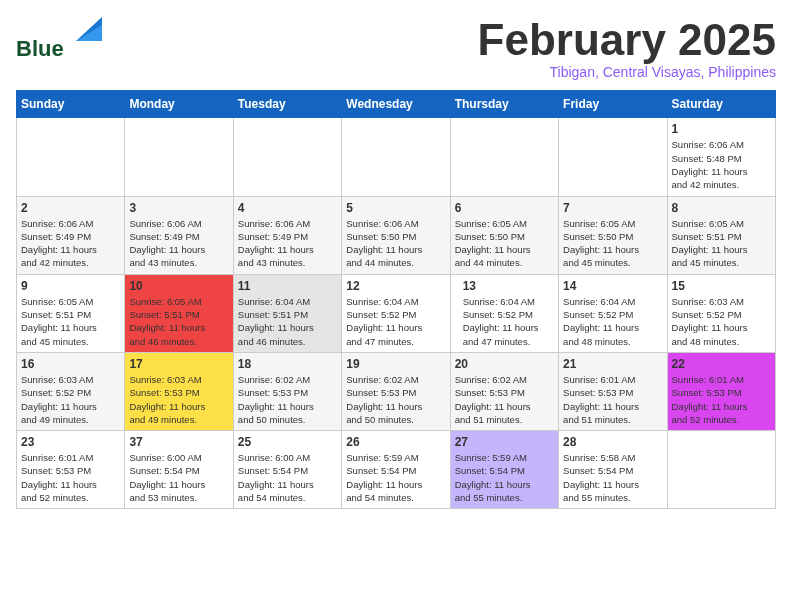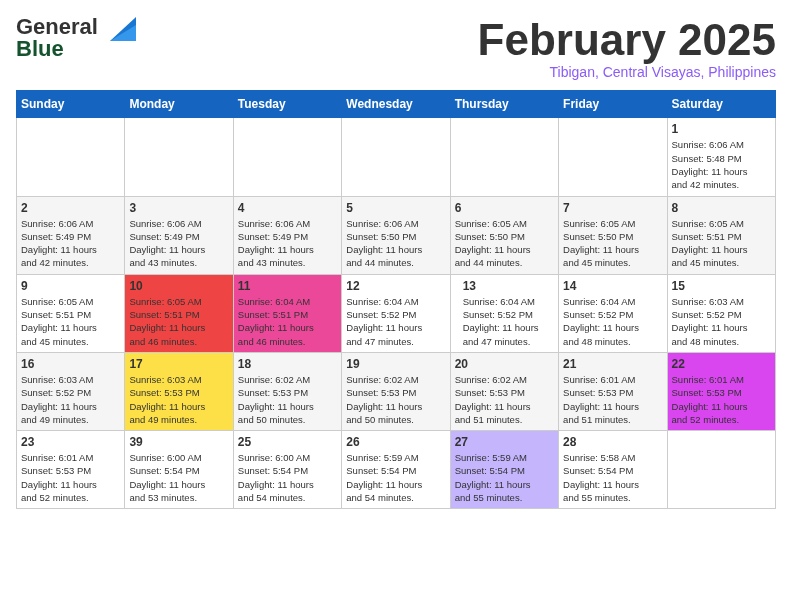--- a/index.html
+++ b/index.html
@@ -86,21 +86,21 @@
       background: #fff !important;
     }
   </style>
 </head>
 <body>
 
 <div class="header">
   <div class="logo">
     <div style="display:flex;align-items:center;">
       <span class="logo-text">
-        <span class="general">General</span><br>
+        <br>
         <span class="blue">Blue</span>
       </span>
       <svg width="36" height="28" viewBox="0 0 36 28" style="margin-left:2px;margin-top:-14px;">
         <polygon points="10,24 36,0 36,24" fill="#1976d2"></polygon>
         <polygon points="10,24 36,8 36,24" fill="#42a5f5" opacity="0.7"></polygon>
       </svg>
     </div>
   </div>
   <div class="title-block">
     <div class="month-title">February 2025</div>
@@ -195,21 +195,21 @@
 Daylight: 11 hours
 and 45 minutes.</div>
         </td>
         <td style="background: #ef4444;">
           <div class="day-num">10</div>
           <div class="day-info" style="white-space: pre-line;">Sunrise: 6:05 AM
 Sunset: 5:51 PM
 Daylight: 11 hours
 and 46 minutes.</div>
         </td>
-        <td style="background: #ec4899;">
+        <td style="background: #e5e5e5;">
           <div class="day-num">11</div>
           <div class="day-info" style="white-space: pre-line;">Sunrise: 6:04 AM
 Sunset: 5:51 PM
 Daylight: 11 hours
 and 46 minutes.</div>
         </td>
         <td style="background: rgb(255, 255, 255);">
           <div class="day-num">12</div>
           <div class="day-info" style="white-space: pre-line;">Sunrise: 6:04 AM
 Sunset: 5:52 PM
@@ -291,21 +291,21 @@
       </tr>
       <tr>
         <td style="background: rgb(255, 255, 255);">
           <div class="day-num">23</div>
           <div class="day-info" style="white-space: pre-line;">Sunrise: 6:01 AM
 Sunset: 5:53 PM
 Daylight: 11 hours
 and 52 minutes.</div>
         </td>
         <td style="background: rgb(255, 255, 255);">
-          <div class="day-num">39</div>
+          <div class="day-num">37</div>
           <div class="day-info" style="white-space: pre-line;">Sunrise: 6:00 AM
 Sunset: 5:54 PM
 Daylight: 11 hours
 and 53 minutes.</div>
         </td>
         <td style="background: rgb(255, 255, 255);">
           <div class="day-num">25</div>
           <div class="day-info" style="white-space: pre-line;">Sunrise: 6:00 AM
 Sunset: 5:54 PM
 Daylight: 11 hours

